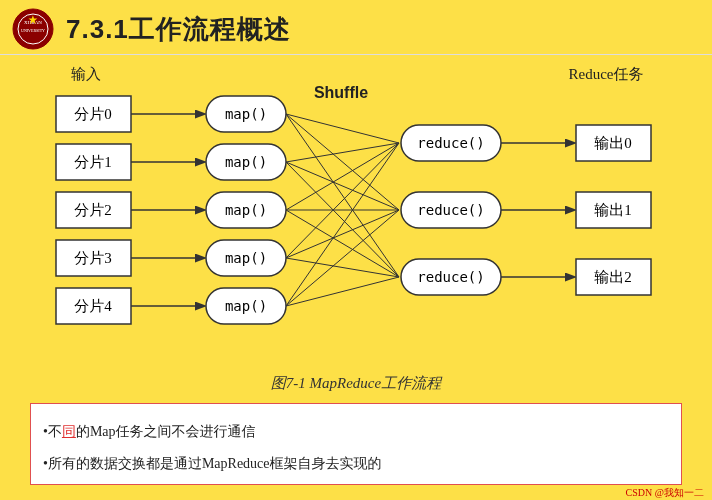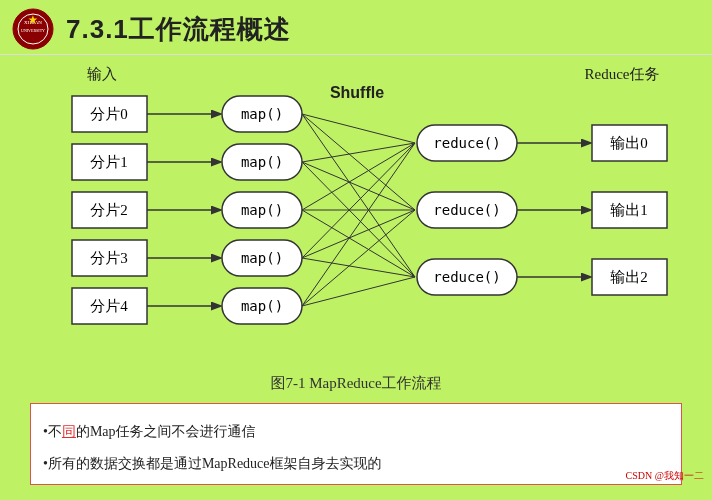--- a/index.html
+++ b/index.html
@@ -8,21 +8,21 @@
       height: 500px;
       background: #fff;
       font-family: 'SimSun', 'STSong', serif;
       overflow: hidden;
       position: relative;
     }
 
     .page {
       width: 712px;
       height: 500px;
-      background: #bef264;
+      background: #fde047;
       position: relative;
     }
 
     
     .header {
       display: flex;
       align-items: center;
       padding: 8px 16px 4px 12px;
       border-bottom: 1px solid #ddd;
     }
@@ -40,21 +40,21 @@
     }
 
     
     .content {
       padding: 10px 30px 0 30px;
     }
 
     
     .diagram-container {
       display: flex;
-      justify-content: flex-end;
+      justify-content: center;
       margin-bottom: 6px;
     }
 
     
     .col-labels {
       display: flex;
       justify-content: space-between;
       width: 620px;
       margin-bottom: 2px;
       font-size: 15px;
@@ -64,20 +64,21 @@
     .col-label-map { width: 100px; text-align: center; }
     .col-label-reduce { width: 120px; text-align: center; }
     .col-label-output { width: 80px; text-align: center; }
 
     
     .caption {
       text-align: center;
       font-size: 15px;
       color: #333;
       margin-bottom: 10px;
+      font-style: italic;
     }
 
     
     .bullets {
       border: 1.5px solid #e05050;
       padding: 8px 12px;
       font-size: 14px;
       color: #222;
       line-height: 1.7;
       background: #fff;
@@ -88,21 +89,21 @@
       margin-top: 8px;
     }
     .highlight {
       color: #e03030;
       text-decoration: underline;
     }
 
     
     .watermark {
       position: absolute;
-      bottom: 17px;
+      bottom: 0;
       right: 8px;
       font-size: 10px;
       color: #c00;
     }
   </style>
 </head>
 <body>
 
 <div class="page">
 

